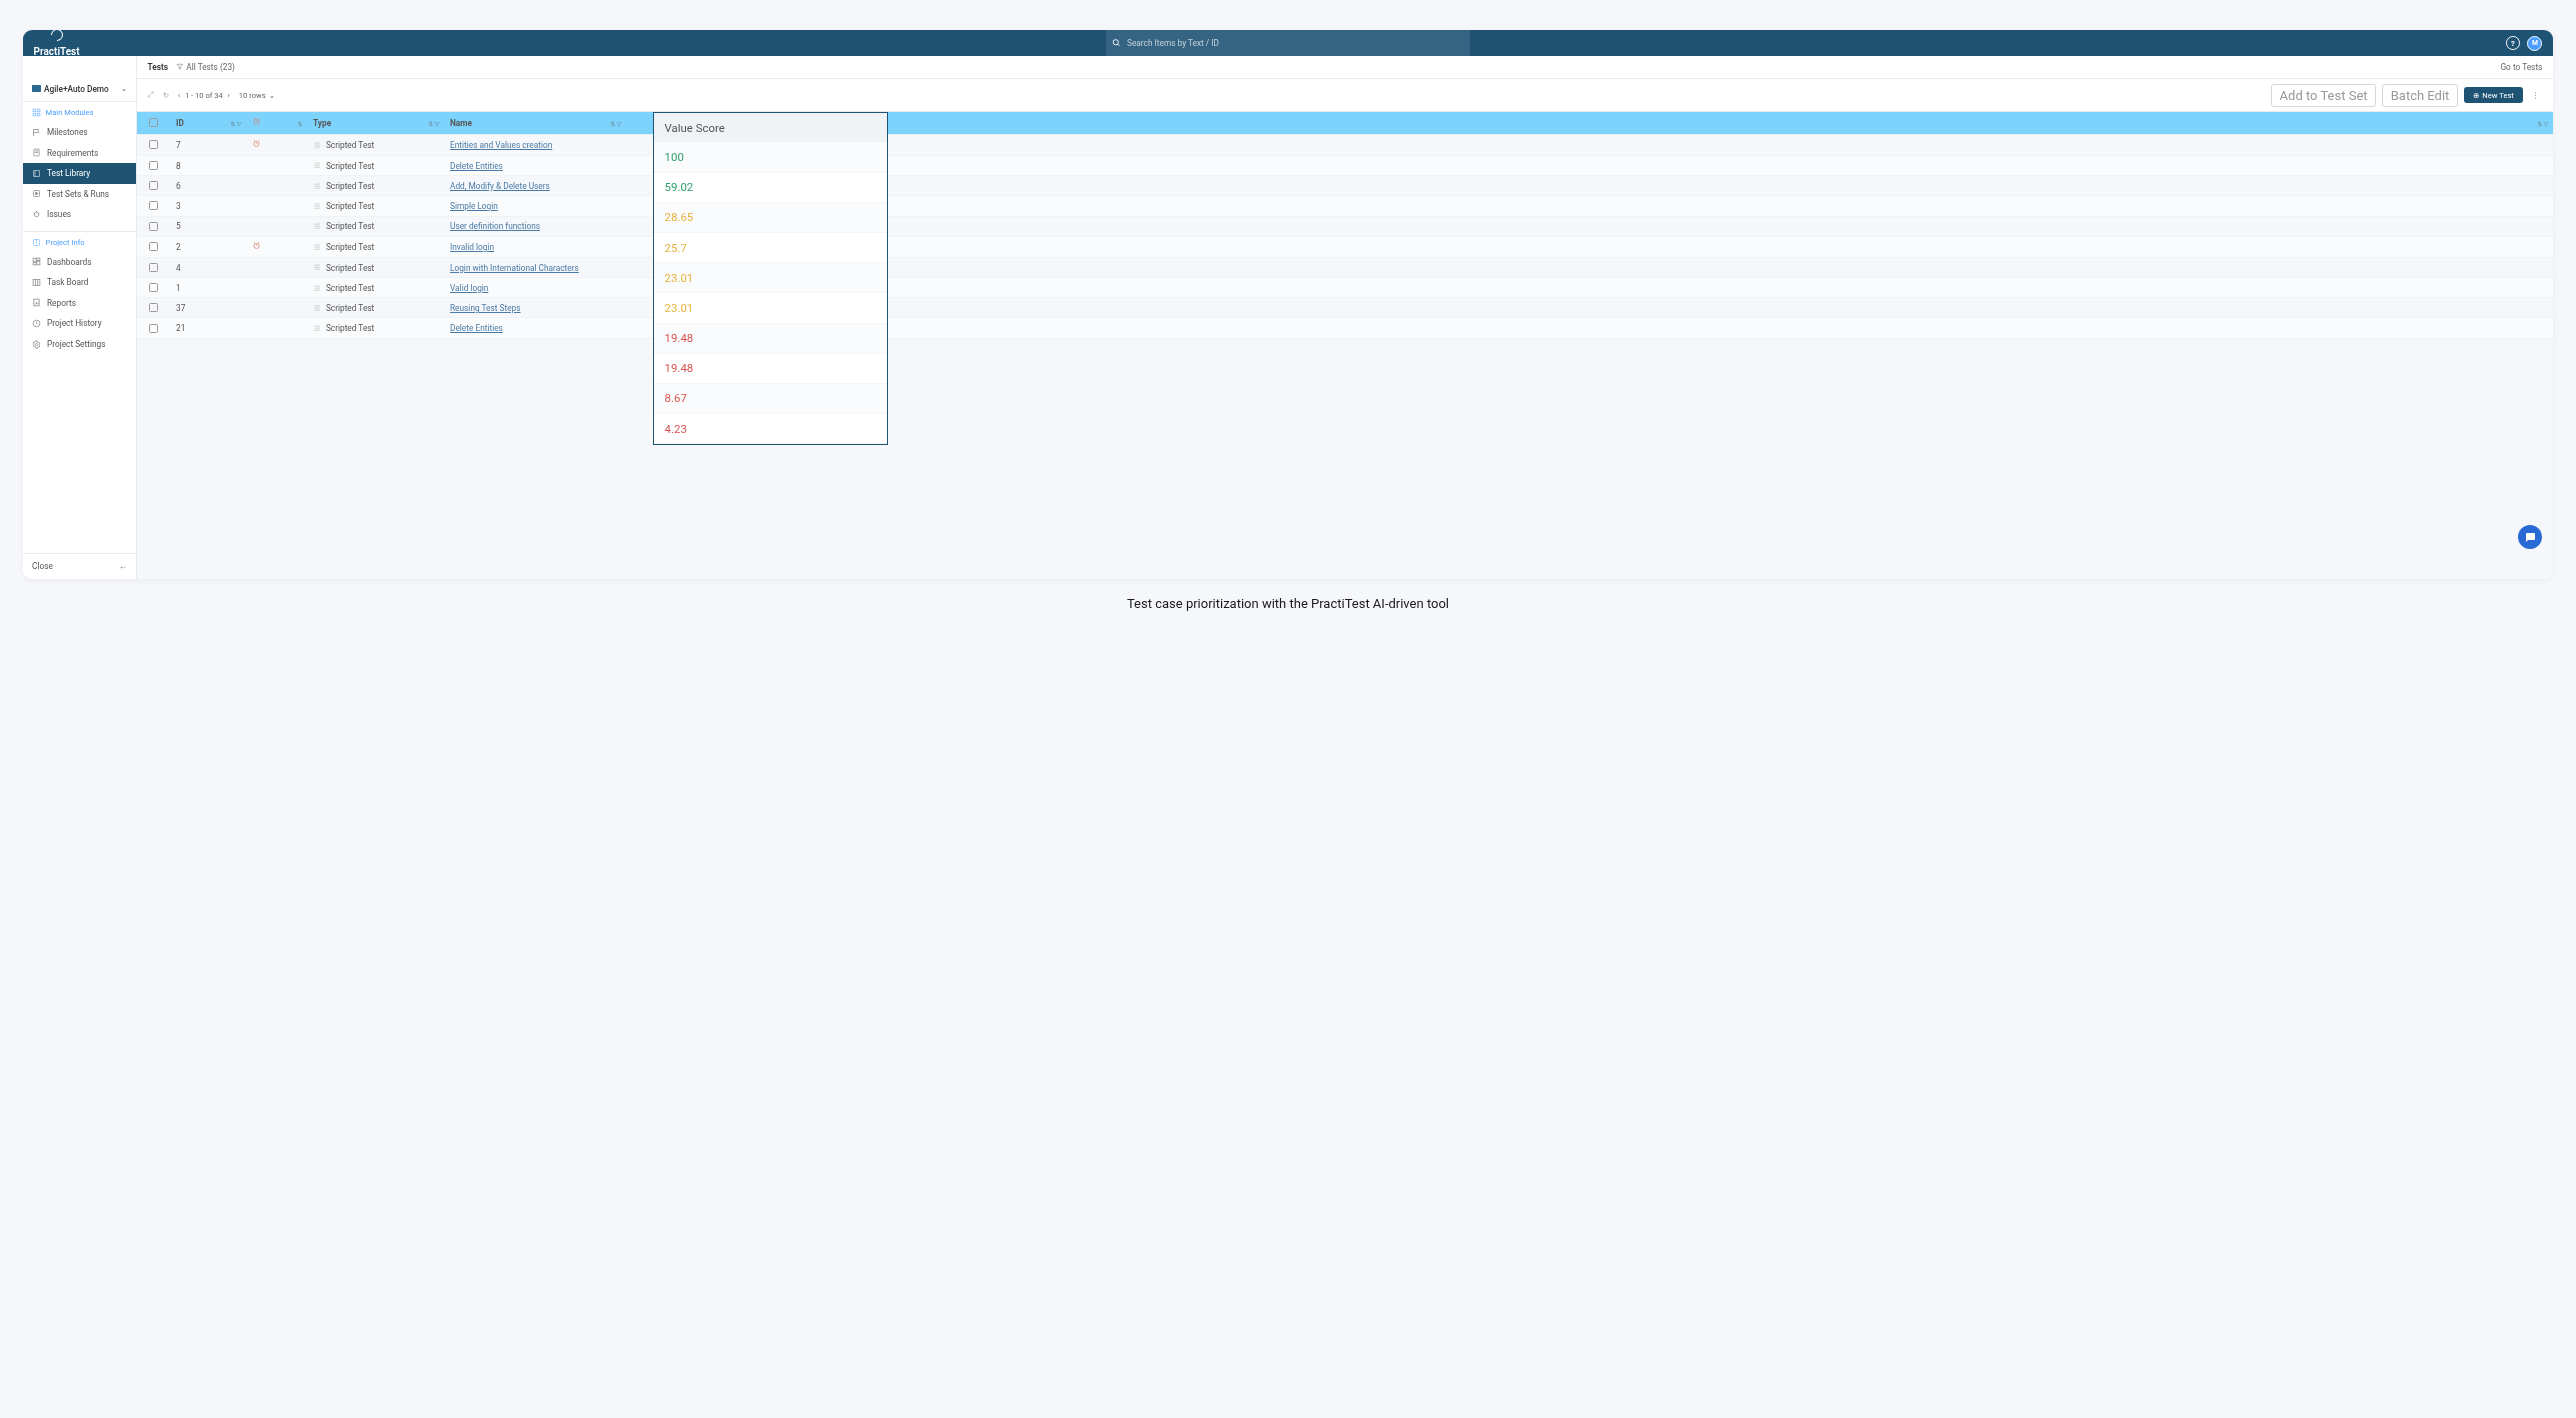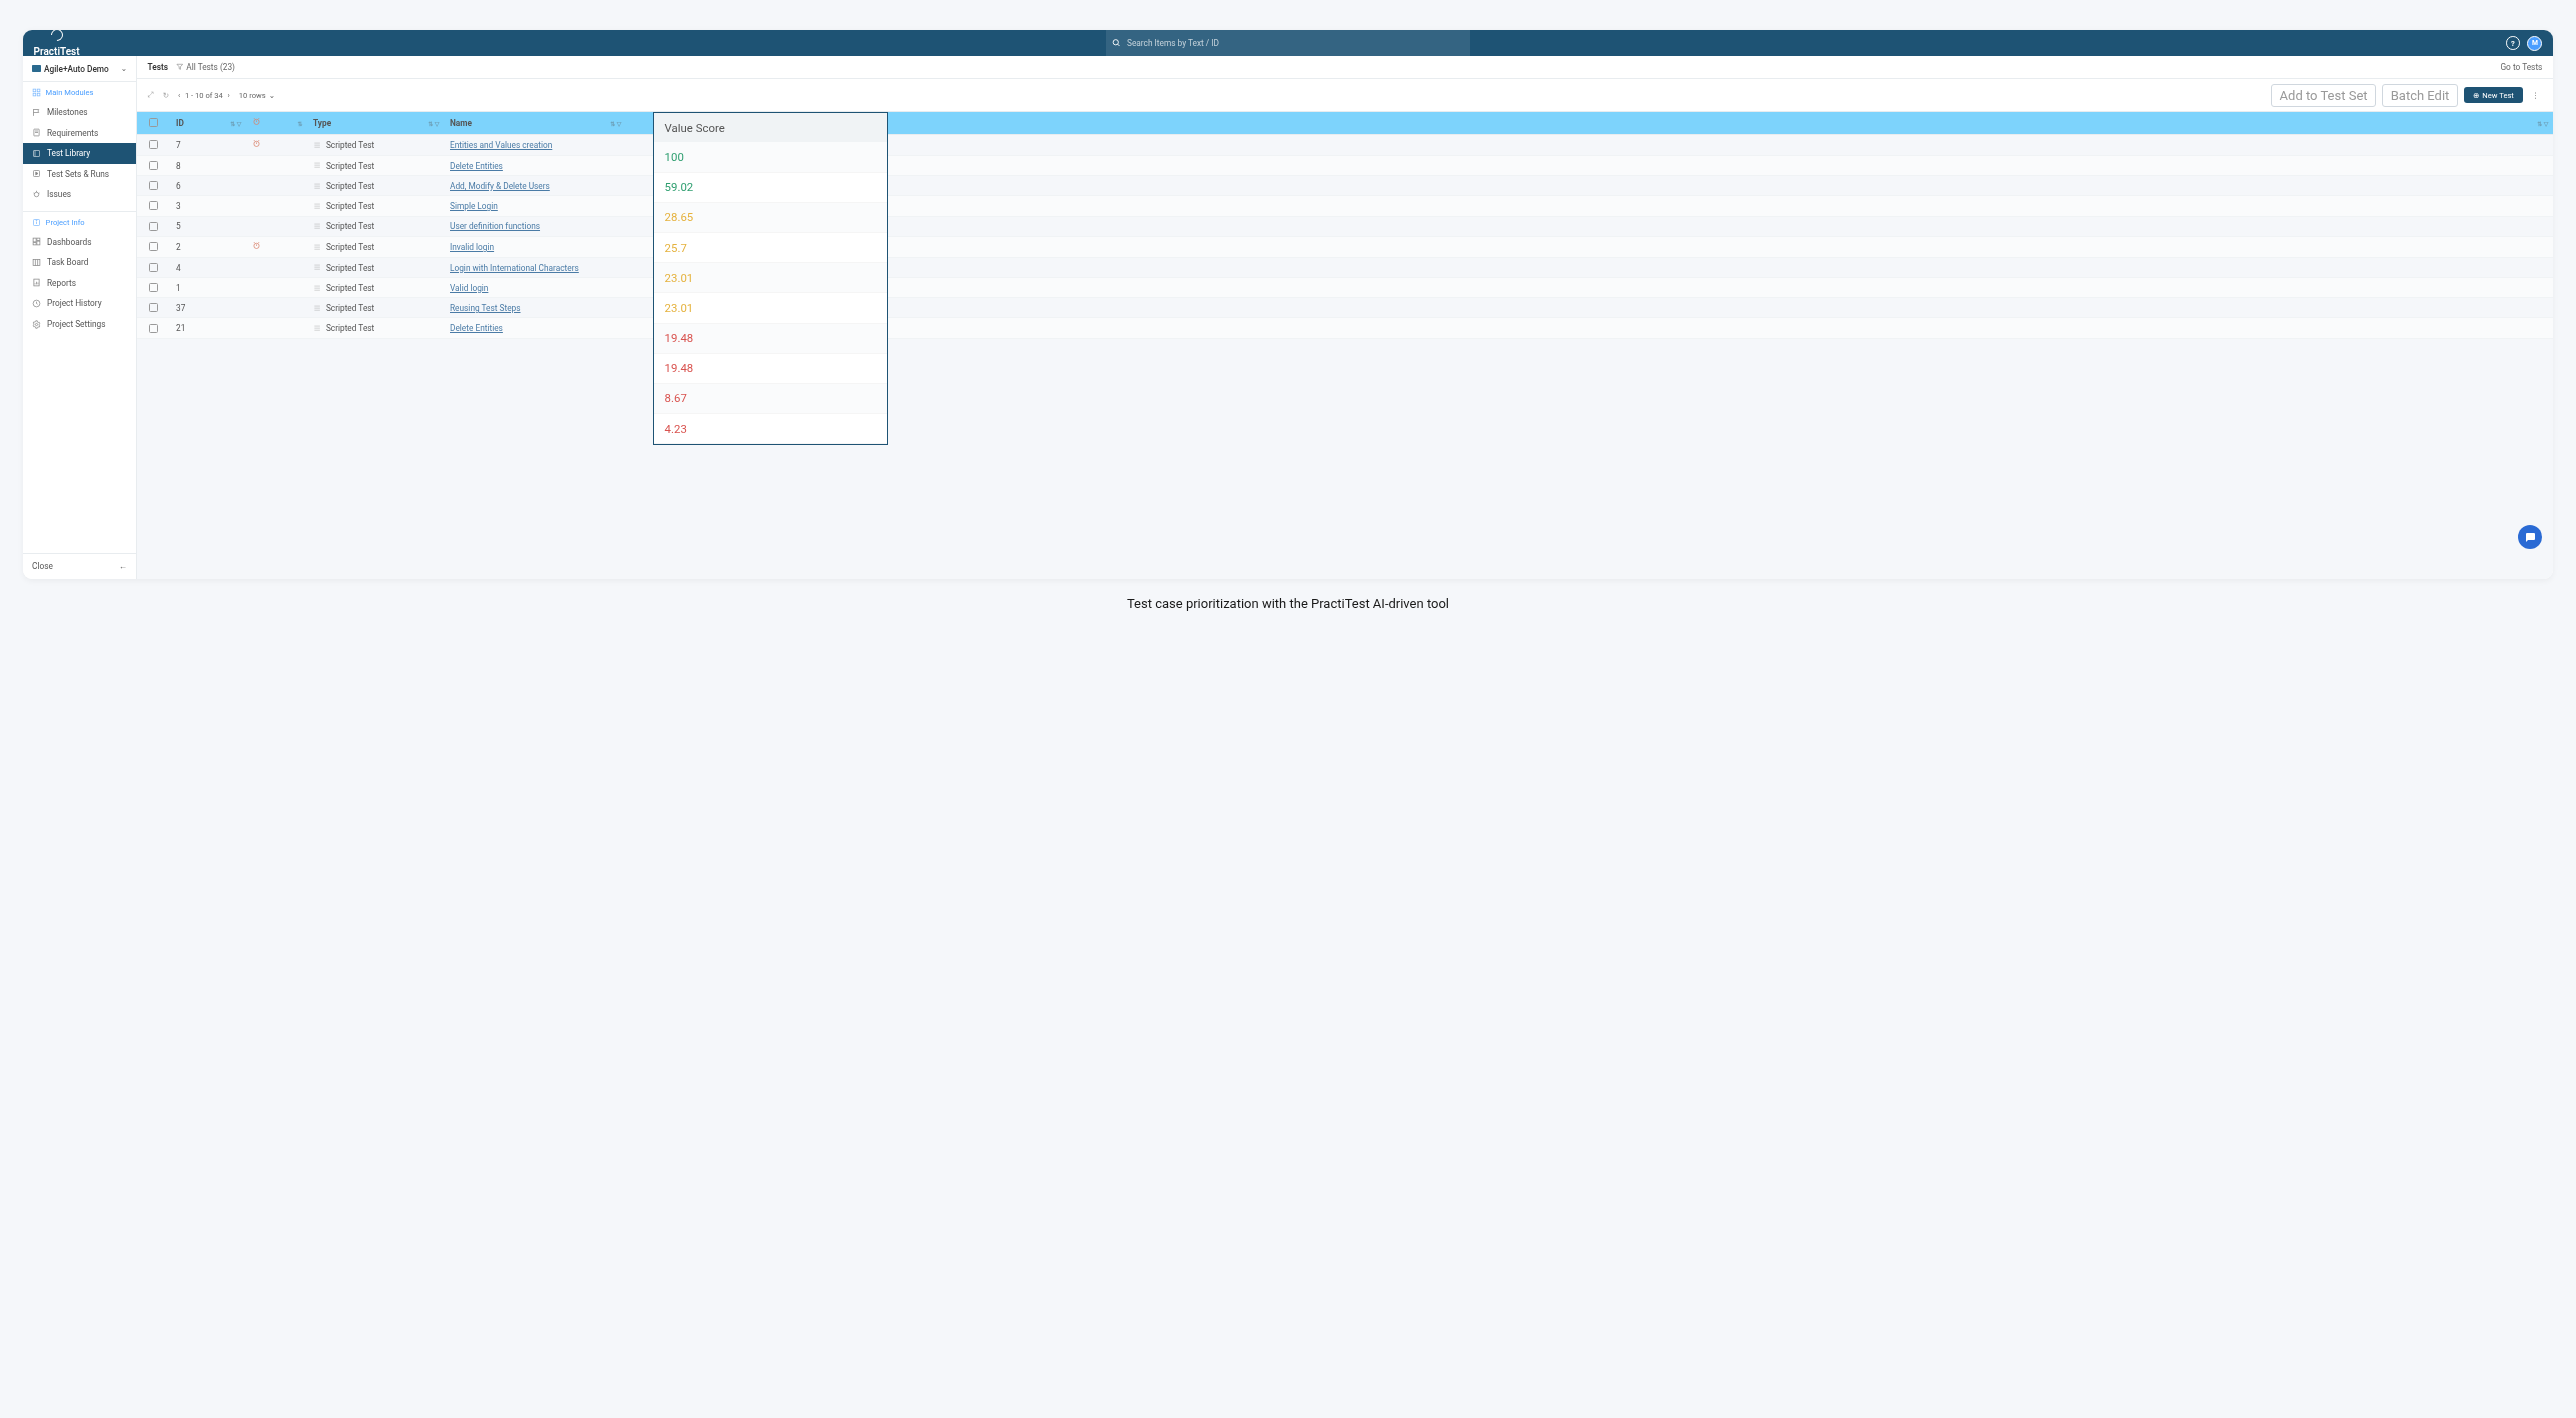--- a/index.html
+++ b/index.html
@@ -16,21 +16,21 @@
 .search-icon-svg { position: absolute; left: 6px; top: 50%; transform: translateY(-50%); width: 9px; height: 9px; }
 .top-right { margin-left: auto; display: flex; align-items: center; gap: 7.6px; }
 .help-circle { width: 13.7px; height: 13.7px; border: 1.1px solid #fff; border-radius: 50%; display: flex; align-items: center; justify-content: center; color: #fff; font-size: 7.6px; font-weight: bold; }
 .avatar { width: 15px; height: 15px; background: #4a9eff; border: 1.1px solid #fff; border-radius: 50%; display: flex; align-items: center; justify-content: center; color: #fff; font-size: 6.8px; font-weight: bold; }
 
 
 .main { display: flex; height: 523px; }
 
 
 .sidebar { width: 114px; background: #fff; border-right: 0.8px solid #e8ecef; display: flex; flex-direction: column; font-size: 8.3px; }
-.project-selector { padding: 7.6px 9px; display: flex; align-items: center; gap: 3px; color: #333; font-weight: 500; border-bottom: 0.8px solid #e8ecef; cursor: pointer; }
+.project-selector { padding: 7.6px 9px; display: flex; align-items: center; gap: 3px; color: #333; font-weight: 500; border-bottom: 0.8px solid #e8ecef; cursor: pointer; margin-top: 20px; }
 .folder-icon { width: 9px; height: 7.6px; background: #2a6a8f; border-radius: 0.8px; }
 .chevron-down { margin-left: auto; font-size: 7.6px; color: #666; }
 .section-header { padding: 6px 9px 4.6px; color: #4a9eff; font-size: 7.6px; display: flex; align-items: center; gap: 4.6px; }
 .section-header.pi { border-top: 0.8px solid #e8ecef; margin-top: 6px; }
 .nav-item { padding: 5.3px 9px; display: flex; align-items: center; gap: 6px; color: #555; cursor: pointer; }
 .nav-item.active { background: #1e5374; color: #fff; }
 .nav-icon { width: 9px; height: 9px; flex-shrink: 0; opacity: 0.7; }
 .sidebar-footer { margin-top: auto; padding: 7.6px 9px; display: flex; align-items: center; justify-content: space-between; color: #555; border-top: 0.8px solid #e8ecef; }
 
 

